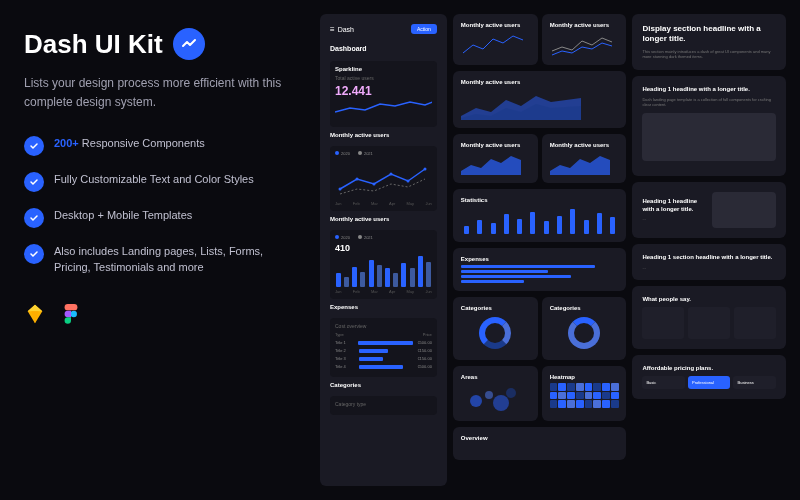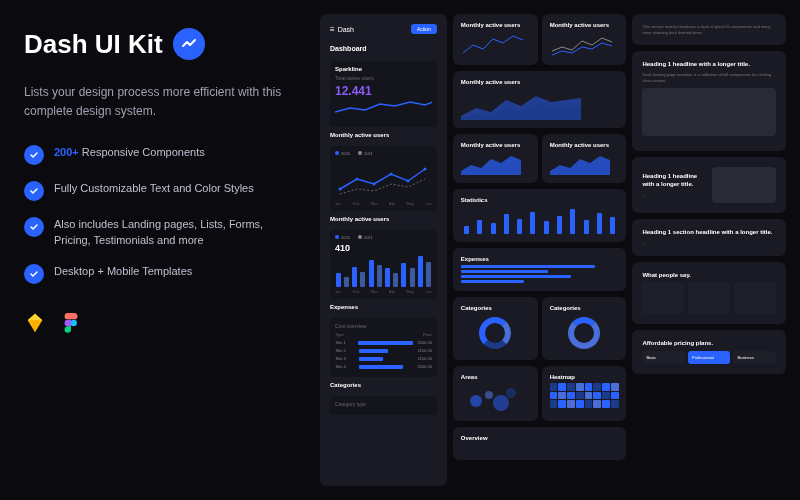--- a/index.html
+++ b/index.html
@@ -1,38 +1,38 @@
 <!DOCTYPE html>
 <html><head>
 <meta charset="utf-8">
 <style>
 *{margin:0;padding:0;box-sizing:border-box}
 body{background:#0a0a0f;font-family:-apple-system,BlinkMacSystemFont,'Segoe UI',sans-serif;color:#fff;width:800px;height:500px;overflow:hidden;display:flex}
 .left{width:320px;padding:28px 24px;flex-shrink:0}
-.title-row{display:flex;align-items:center;gap:10px;margin-bottom:23px}
+.title-row{display:flex;align-items:center;gap:10px;margin-bottom:14px}
 .title{font-size:26px;font-weight:700;color:#fff}
 .logo-circle{width:32px;height:32px;border-radius:50%;background:#2962ff;display:flex;align-items:center;justify-content:center}
 .subtitle{font-size:12px;line-height:1.6;color:#a0a0b0;margin-bottom:24px}
 .feature-row{display:flex;align-items:flex-start;gap:10px;margin-bottom:16px}
 .check-circle{width:20px;height:20px;border-radius:50%;background:#2962ff;display:flex;align-items:center;justify-content:center;flex-shrink:0}
 .feature-text{font-size:11px;color:#c0c0d0;line-height:1.4}
 .feature-text .highlight{color:#2962ff;font-weight:600}
 .tool-icons{display:flex;gap:14px;margin-top:28px}
 .tool-icon{width:22px;height:22px}
 .right{flex:1;display:flex;gap:6px;padding:14px 14px 14px 0;overflow:hidden}
 .col{flex:1;display:flex;flex-direction:column;gap:6px}
 .panel{background:#1a1a24;border-radius:6px;padding:8px}
 .panel-lg{background:#1a1a24;border-radius:6px;padding:10px}
 .p-title{font-size:7px;font-weight:700;color:#fff;margin-bottom:4px}
 .p-title-sm{font-size:6px;font-weight:600;color:#fff;margin-bottom:3px}
 .p-sub{font-size:5px;color:#666;margin-bottom:3px}
 .header-row{display:flex;justify-content:space-between;align-items:center;margin-bottom:6px}
 .dash-label{font-size:7px;color:#fff;display:flex;align-items:center;gap:3px}
 .action-btn{background:#2962ff;color:#fff;font-size:5px;padding:2px 6px;border-radius:3px}
-.big-num{font-size:12px;font-weight:700;color:#8b5cf6}
+.big-num{font-size:12px;font-weight:700;color:#f0abfc}
 .mini-chart{height:24px;position:relative}
 .line-chart{height:40px;position:relative}
 .bar-chart{height:34px;display:flex;align-items:flex-end;gap:2px;justify-content:space-around}
 .bar{background:#2962ff;width:5px;border-radius:1px}
 .bar-light{background:#3d5a9e}
 .axis-labels{display:flex;justify-content:space-between;font-size:4px;color:#555;margin-top:2px}
 .legend{display:flex;gap:8px;font-size:4px;color:#888;margin-bottom:3px}
 .legend-dot{width:4px;height:4px;border-radius:50%;display:inline-block;margin-right:2px}
 .expense-row{display:flex;align-items:center;gap:4px;margin-bottom:3px}
 .expense-label{font-size:4px;color:#888;width:20px}
@@ -83,29 +83,29 @@
         </svg>
       </div>
     <div class="feature-text">Fully Customizable Text and Color Styles</div>
   </div>
   <div class="feature-row">
     <div class="check-circle">
         <svg width="10" height="10" viewBox="0 0 10 10">
           <polyline points="2,5 4,7 8,3" stroke="#fff" stroke-width="1.5" fill="none" stroke-linecap="round"></polyline>
         </svg>
       </div>
-    <div class="feature-text">Also includes Landing pages, Lists, Forms, Pricing, Testimonials and more</div>
+    <div class="feature-text">Desktop + Mobile Templates</div>
   </div>
   <div class="feature-row">
     <div class="check-circle">
         <svg width="10" height="10" viewBox="0 0 10 10">
           <polyline points="2,5 4,7 8,3" stroke="#fff" stroke-width="1.5" fill="none" stroke-linecap="round"></polyline>
         </svg>
       </div>
-    <div class="feature-text">Desktop + Mobile Templates</div>
+    <div class="feature-text">Also includes Landing pages, Lists, Forms, Pricing, Testimonials and more</div>
   </div>
 
   <div class="tool-icons">
     <div class="tool-icon">
         <svg viewBox="0 0 24 24">
           <path d="M12 2L4 9l8 13 8-13z" fill="#fdb300"></path>
           <path d="M4 9h16L12 2z" fill="#fdd231"></path>
           <path d="M8 9l4 13 4-13z" fill="#fdad00"></path>
         </svg>
       </div>
@@ -354,20 +354,21 @@
       </div>
     </div>
     <div class="panel">
       <div class="p-title-sm">Overview</div>
       <div style="height:8px"></div>
     </div>
   </div>
 
   <div class="col" style="flex:1.15">
     <div class="panel-lg">
+      <div class="headline">Display section headline with a longer title.</div>
       <div class="body-text">This section mainly introduces a dash of great UI components and many more stunning dark themed items.</div>
     </div>
     <div class="panel-lg">
       <div class="headline-sm">Heading 1 headline with a longer title.</div>
       <div class="body-text">Dash landing page template is a collection of full components for crafting clear content.</div>
       <div class="placeholder-box"></div>
     </div>
     <div class="panel-lg">
       <div style="display:flex;gap:6px;align-items:center">
         <div style="flex:1">

